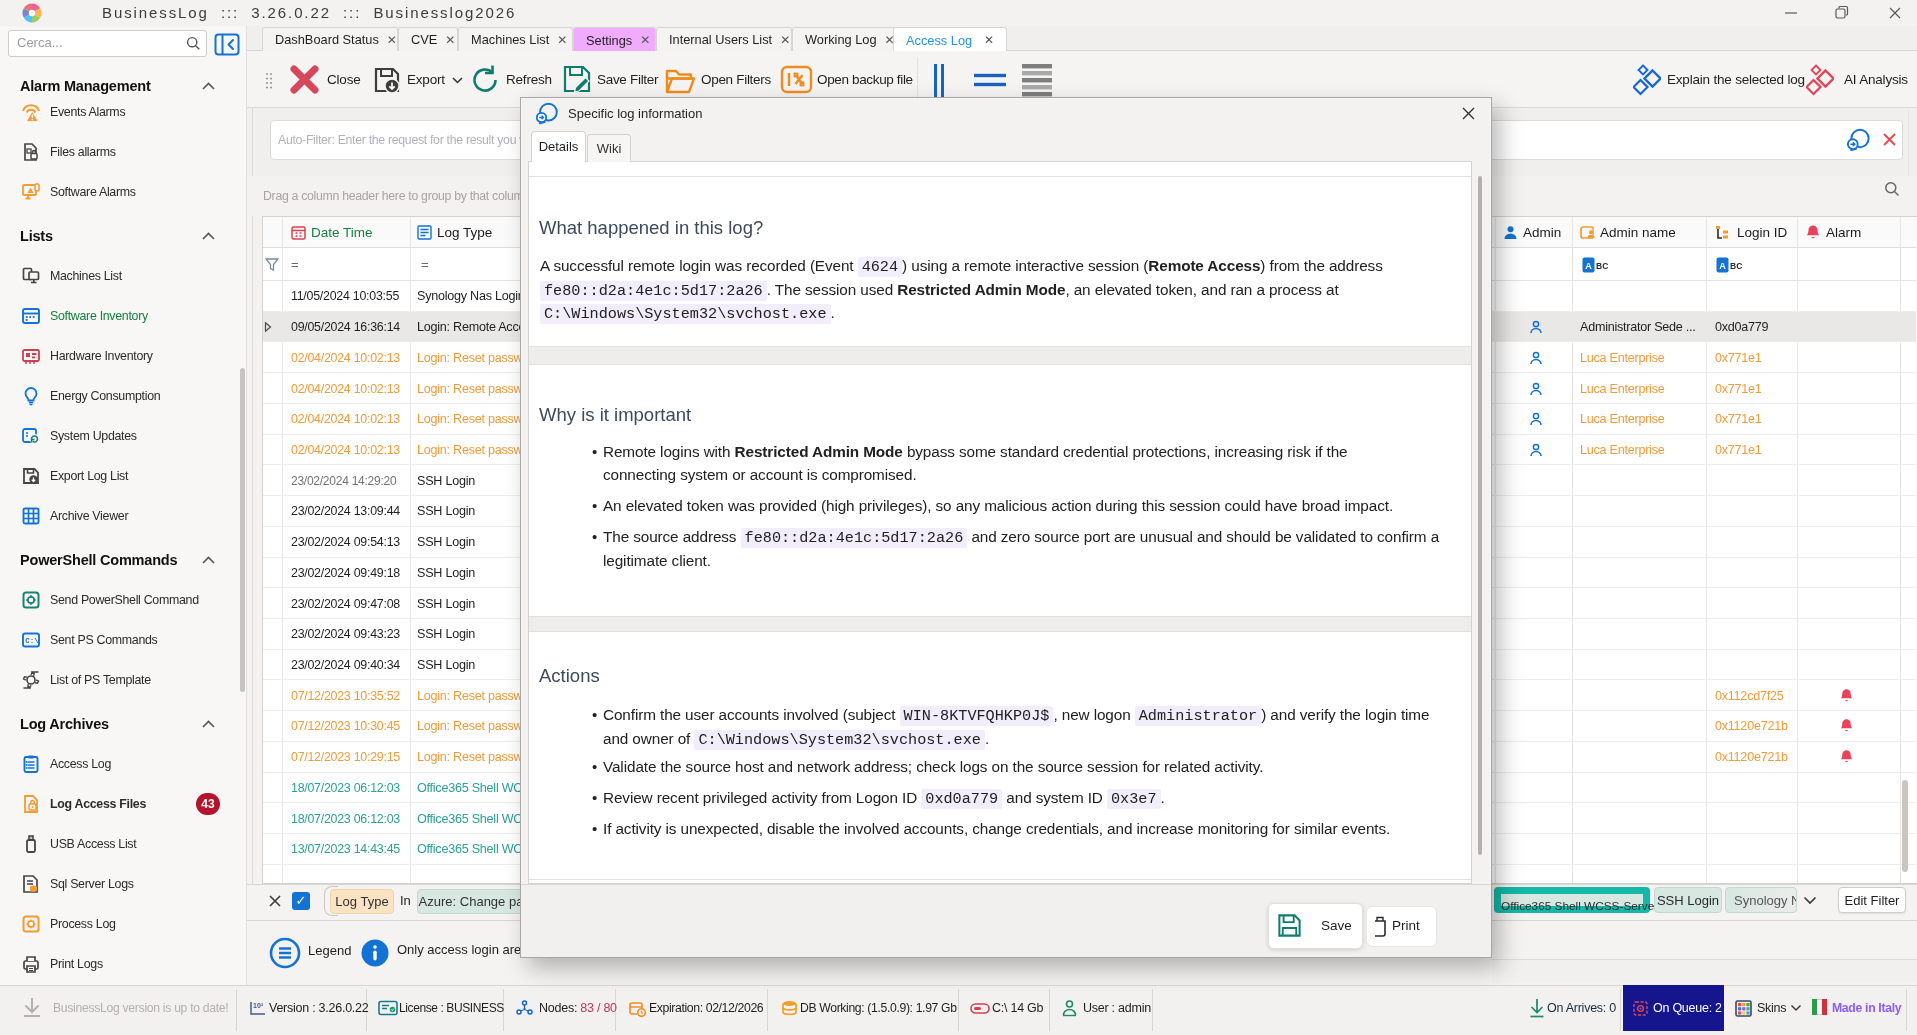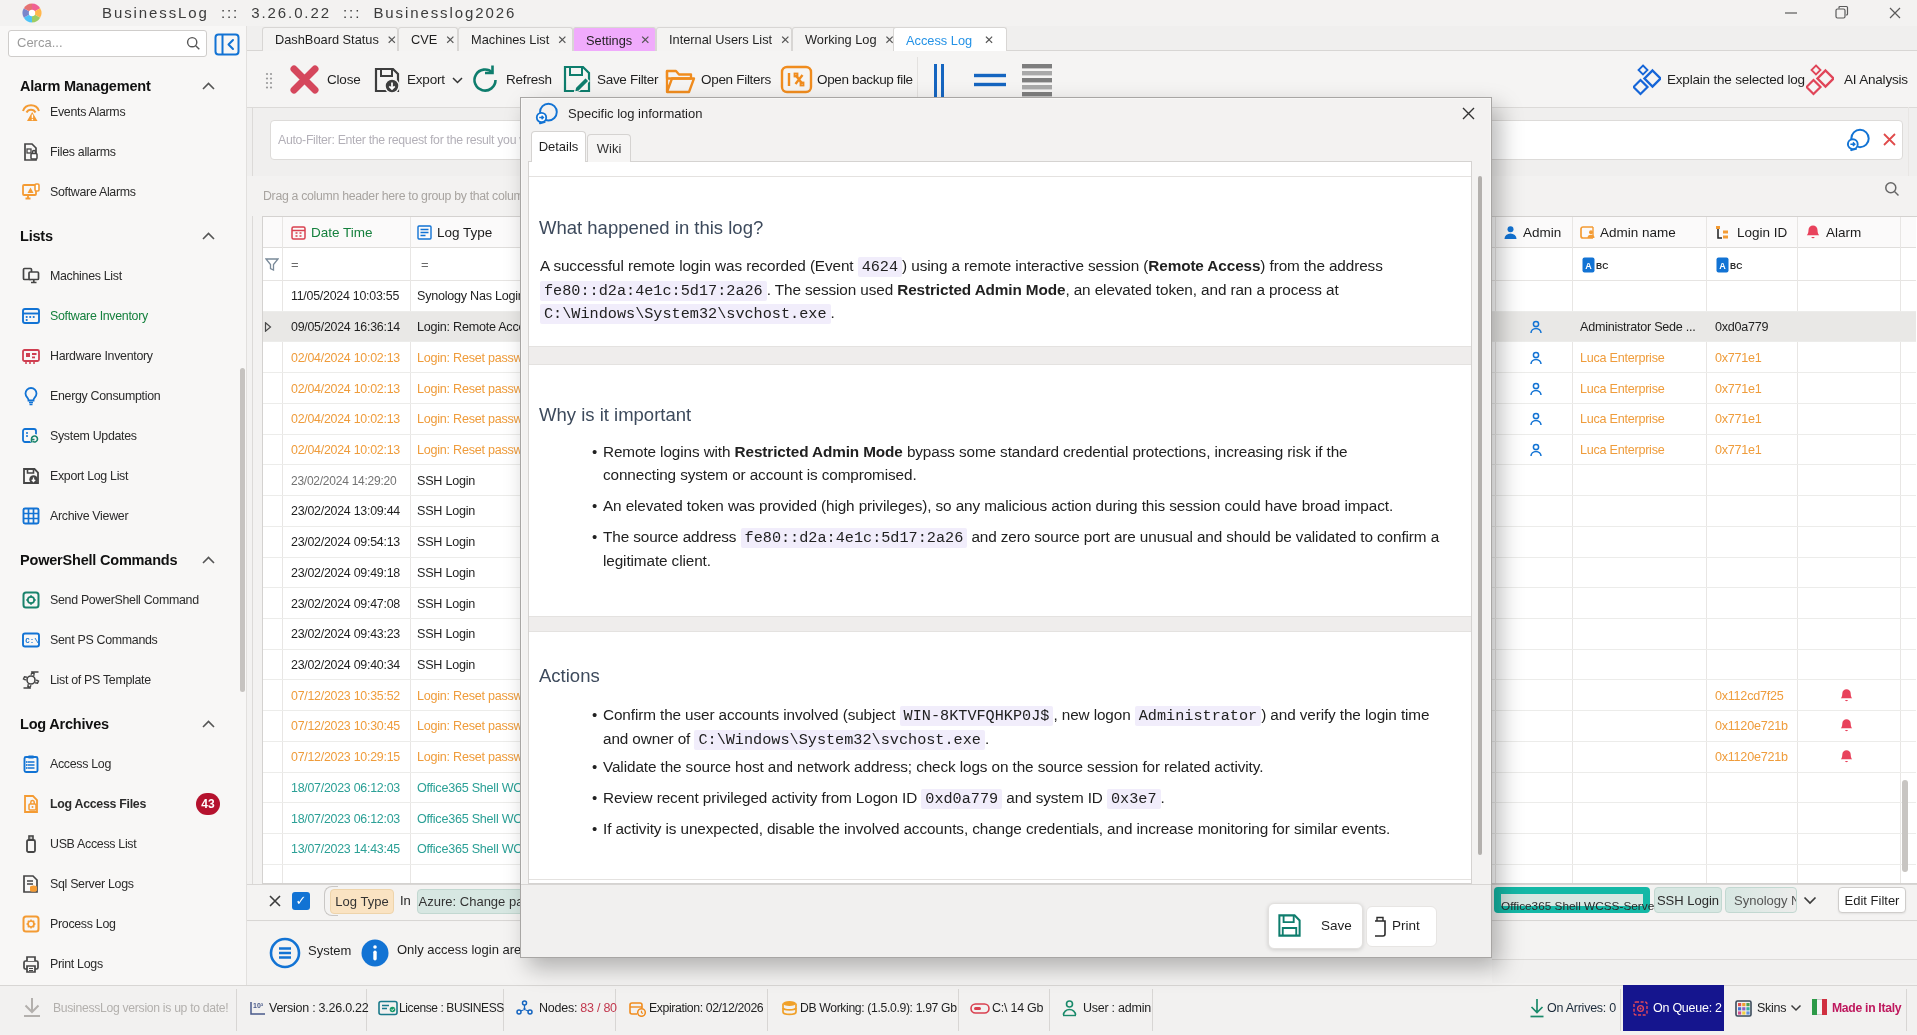--- a/index.html
+++ b/index.html
@@ -493,21 +493,21 @@
 <div class="a" style="left:1725px;top:887px;width:72px;height:26px;background:linear-gradient(90deg,#d7e7e2,#ececeb);border:1px solid #c2d8d1;border-radius:4px;font-size:13px;color:#555;text-align:left;padding-left:8px;line-height:25px;overflow:hidden;white-space:nowrap">Synology Na</div>
 <svg class="ic" style="left:1803px;top:896px" width="14" height="9" viewBox="0 0 14 9">
     <path d="M1.5 1.5 L7 7 L12.5 1.5" fill="none" stroke="#3c3c3c" stroke-width="1.7"></path>
   </svg>
 <div class="a" style="left:1838px;top:887px;width:68px;height:26px;background:#fff;border:1px solid #cfcdcb;border-radius:4px;font-size:13px;color:#1f1f1f;text-align:center;line-height:25px;box-shadow:0 1px 2px rgba(0,0,0,.08)">Edit Filter</div>
 <div class="a" style="left:247px;top:922px;width:1670px;height:61px;background:#f4f3f2"></div>
 <svg class="ic" style="left:269px;top:937px" width="32" height="32" viewBox="0 0 32 32">
     <circle cx="16" cy="16" r="14" fill="none" stroke="#1273d4" stroke-width="2.6"></circle>
     <path d="M10 11.5 h12 M10 16 h12 M10 20.5 h12" stroke="#1273d4" stroke-width="2.4"></path>
   </svg>
-<div class="a" style="left:308px;top:941px;height:20px;line-height:20px;font-size:13px;color:#1f1f1f;font-weight:400;letter-spacing:0px;white-space:nowrap;">System</div>
+<div class="a" style="left:308px;top:941px;height:20px;line-height:20px;font-size:13px;color:#1f1f1f;font-weight:400;letter-spacing:0px;white-space:nowrap;">Legend</div>
 <svg class="ic" style="left:361px;top:939px" width="28" height="28" viewBox="0 0 28 28">
     <circle cx="14" cy="14" r="13.5" fill="#1273d4"></circle>
     <circle cx="14" cy="8" r="1.8" fill="#fff"></circle>
     <rect x="12.3" y="11.5" width="3.4" height="10" rx="1.7" fill="#fff"></rect>
   </svg>
 <div class="a" style="left:397px;top:940px;height:20px;line-height:20px;font-size:13px;color:#1f1f1f;font-weight:400;letter-spacing:0px;white-space:nowrap;">Only access login are displayed</div>
 <div class="a" style="left:1492px;top:959px;width:425px;height:1px;background:#dddbd9"></div>
 <div class="a" style="left:1492px;top:960px;width:425px;height:23px;background:#f1f0ef"></div>
 <div class="a" style="left:0;top:985px;width:1917px;height:50px;background:#f2f1f0;border-top:1px solid #d8d6d4"></div>
 <div class="a" style="left:236px;top:989px;width:1px;height:42px;background:#d8d6d4"></div>
@@ -594,21 +594,21 @@
     <rect x="7.2" y="11.4" width="3.2" height="3.2" fill="#f0d040"></rect>
     <rect x="11.4" y="11.4" width="3.2" height="3.2" fill="#6090e0"></rect>
   </svg>
 <div class="a" style="left:1757px;top:998px;height:20px;line-height:20px;font-size:12.5px;color:#1f1f1f;font-weight:400;letter-spacing:-0.25px;white-space:nowrap;">Skins</div>
 <svg class="ic" style="left:1790px;top:1004px" width="12" height="8" viewBox="0 0 12 8">
     <path d="M1.5 1.5 L6 6 L10.5 1.5" fill="none" stroke="#3c3c3c" stroke-width="1.5"></path>
   </svg>
 <div class="a" style="left:1812px;top:999px;width:5px;height:16px;background:#2d9a48"></div>
 <div class="a" style="left:1817px;top:999px;width:5px;height:16px;background:#f5f5f5;border-top:1px solid #ccc;border-bottom:1px solid #ccc"></div>
 <div class="a" style="left:1822px;top:999px;width:5px;height:16px;background:#d03040"></div>
-<div class="a" style="left:1832px;top:998px;height:20px;line-height:20px;font-size:12.2px;color:#be185d;font-weight:700;letter-spacing:-0.3px;white-space:nowrap;">Made in Italy</div>
+<div class="a" style="left:1832px;top:998px;height:20px;line-height:20px;font-size:12.2px;color:#8b5cf6;font-weight:700;letter-spacing:-0.3px;white-space:nowrap;">Made in Italy</div>
 <div class="a" style="left:520px;top:97px;width:972px;height:861px;background:#f3f2f1;border:1px solid #a8a6a4;box-shadow:8px 10px 22px rgba(0,0,0,.28),0 0 0 1px rgba(255,255,255,.4) inset"></div>
 <svg class="ic" style="left:534px;top:101px" width="25" height="25" viewBox="0 0 26 26">
     <circle cx="15" cy="11.5" r="8.7" fill="none" stroke="#1273d4" stroke-width="2"></circle>
     <path d="M8.6 18.2 L6.2 23.2 l5.6-1.6" fill="none" stroke="#1273d4" stroke-width="1.9" stroke-linejoin="round"></path>
     <circle cx="7.8" cy="17.2" r="4.9" fill="#fff" stroke="#1273d4" stroke-width="1.9"></circle>
     <path d="M5.4 17.2 h4.4 M7.9 15.4 l1.9 1.8 -1.9 1.8" stroke="#1273d4" stroke-width="1.5" fill="none"></path>
   </svg>
 <div class="a" style="left:568px;top:104px;height:20px;line-height:20px;font-size:13px;color:#1f1f1f;font-weight:400;letter-spacing:0px;white-space:nowrap;">Specific log information</div>
 <svg class="ic" style="left:1461px;top:106px" width="15" height="15" viewBox="0 0 15 15">
     <path d="M2 2 L13 13 M13 2 L2 13" stroke="#333" stroke-width="1.4"></path>

